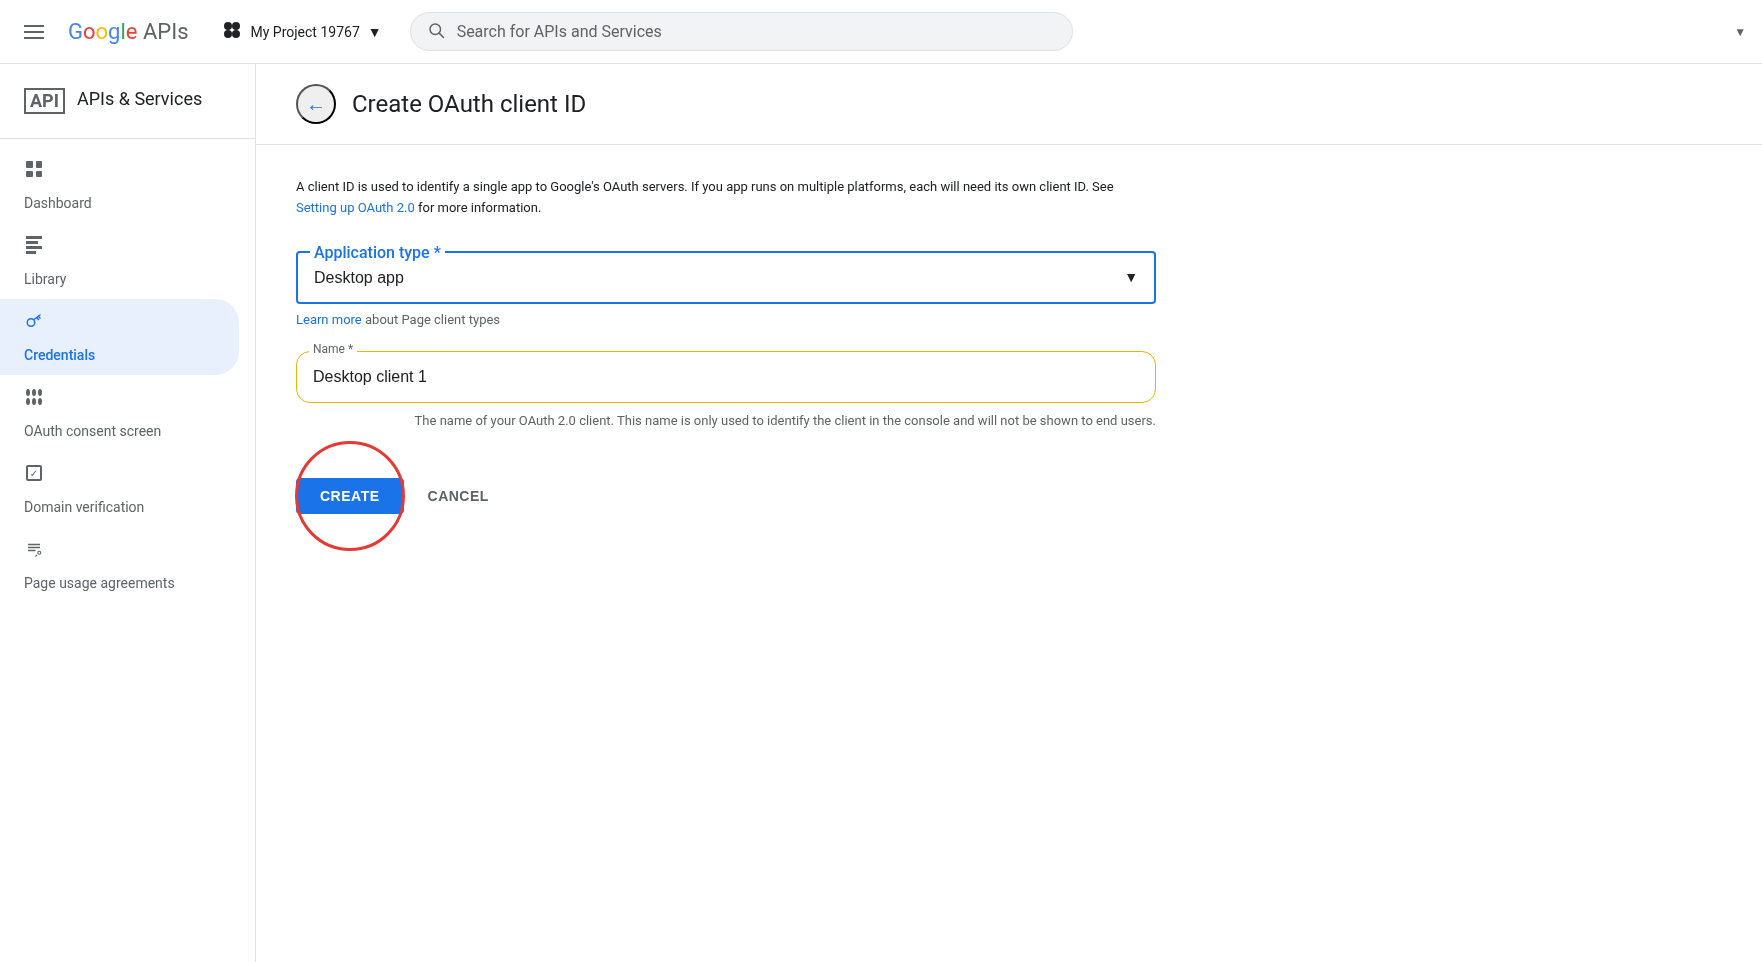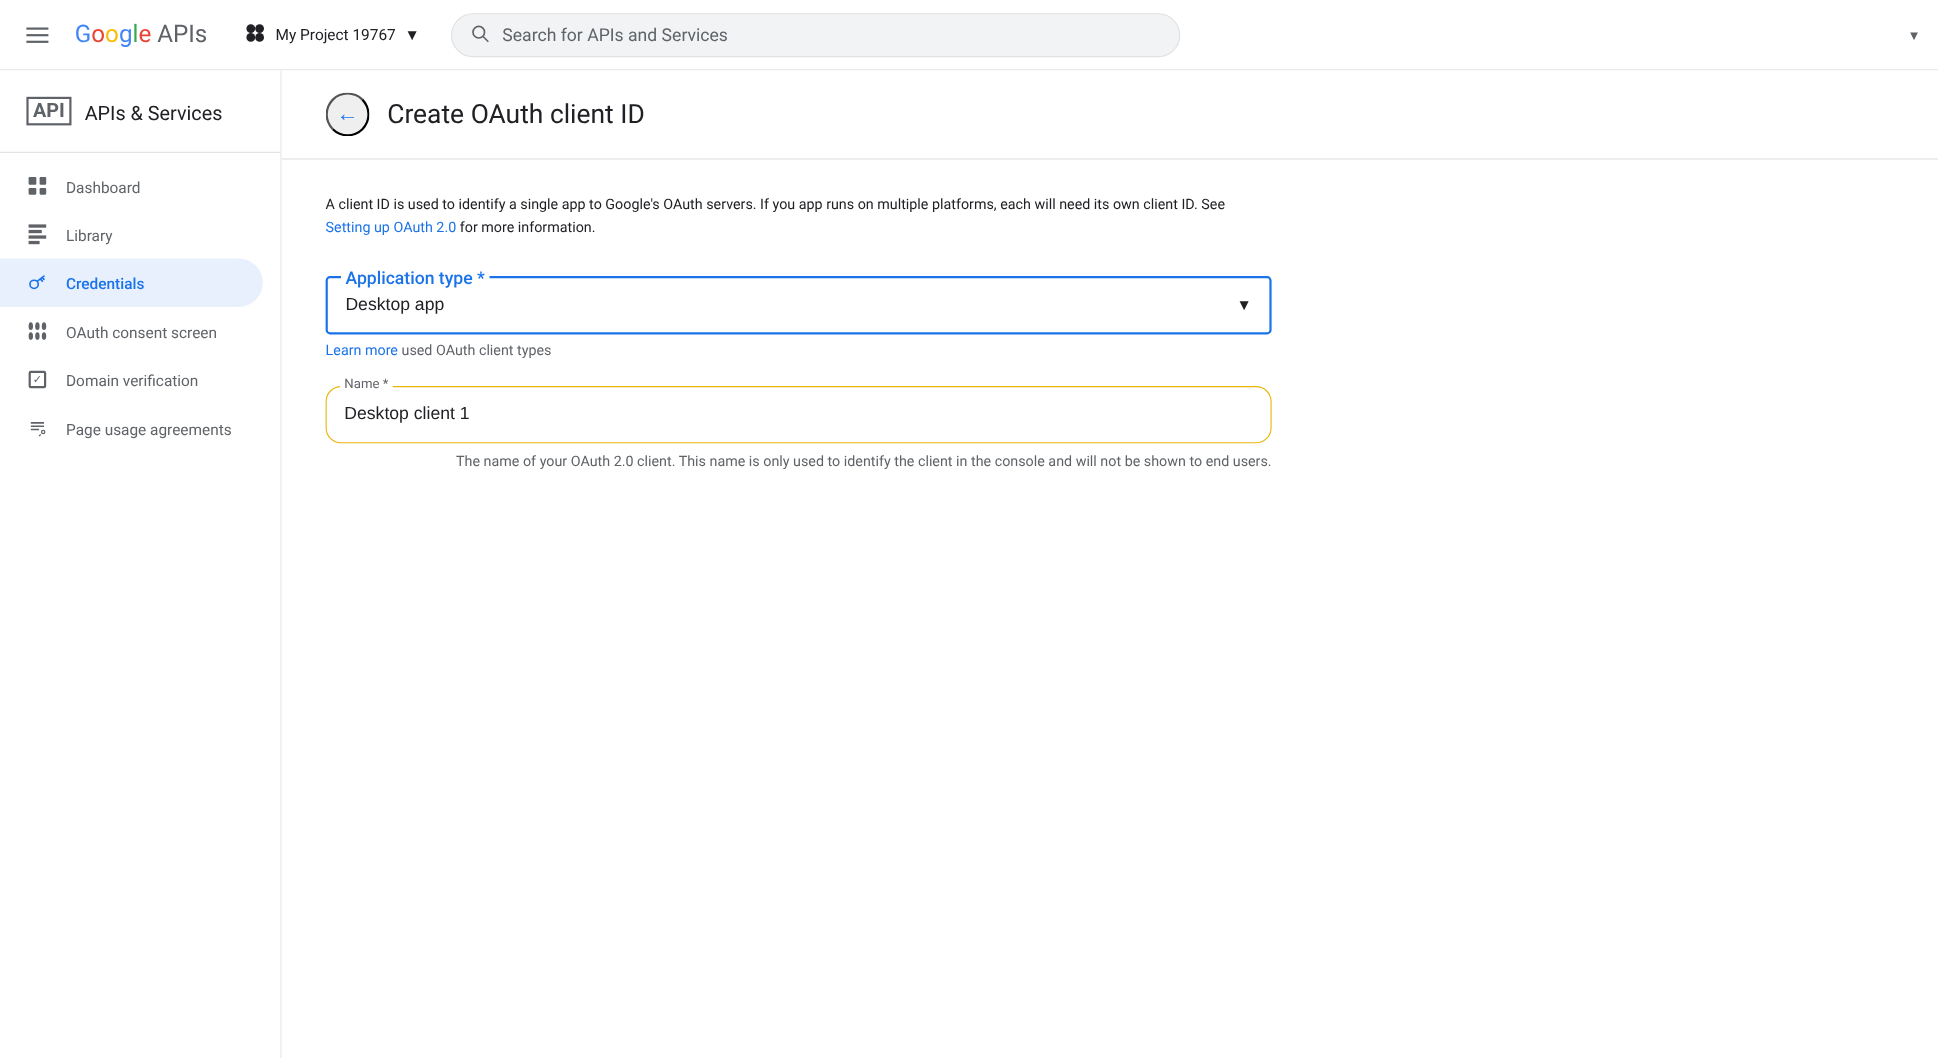--- a/index.html
+++ b/index.html
@@ -34,33 +34,33 @@
 
     
     .main-layout { display: flex; height: calc(962px - 64px); }
 
     
     .sidebar {
       width: 256px; min-width: 256px; border-right: 1px solid #e0e0e0;
       background: #fff; padding-top: 8px;
     }
     .sidebar-header {
-      display: flex; align-items: flex-end; gap: 12px;
+      display: flex; align-items: flex-start; gap: 12px;
       padding: 16px 24px 24px; border-bottom: 1px solid #e0e0e0;
     }
     .api-badge {
       font-size: 18px; font-weight: 700; color: #5f6368;
       border: 2px solid #5f6368; padding: 2px 4px; line-height: 1;
     }
     .sidebar-title { font-size: 18px; color: #202124; font-weight: 400; }
     .sidebar-nav { padding-top: 8px; }
     .nav-item {
-      display: flex; align-items: flex-end; gap: 16px;
+      display: flex; align-items: flex-start; gap: 16px;
       padding: 12px 24px; cursor: pointer; color: #5f6368;
-      font-size: 14px; border-radius: 0 24px 24px 0; margin-right: 16px;
+      font-size: 14px; border-radius: 0 24px 24px 0; margin-right: 16px; flex-direction: column;
     }
     .nav-item.active { background: #e8f0fe; color: #1a73e8; }
     .nav-item.active .nav-label { color: #1a73e8; font-weight: 500; }
     .nav-icon { width: 20px; height: 20px; display: flex; align-items: center; justify-content: center; font-size: 16px; }
 
     
     .icon-dashboard { display: grid; grid-template-columns: 1fr 1fr; gap: 3px; width: 16px; height: 16px; }
     .icon-dashboard span { display: block; background: currentColor; border-radius: 1px; }
 
     
@@ -302,29 +302,36 @@
             <option>Web application</option>
             <option>iOS</option>
             <option>Android</option>
             <option>Chrome App</option>
             <option>TVs and Limited Input devices</option>
             <option>Universal Windows Platform (UWP)</option>
           </select>
           <span class="select-arrow">▼</span>
         </div>
         <p class="learn-more-text">
-          <a href="#">Learn more</a><span> used OAuth client types</span>
+          <a href="#">Learn more</a><span> about Page client types</span>
         </p>
       </div>
 
       <div class="form-group">
         <div class="input-container">
           <span class="input-label">Name *</span>
           <input class="text-field" type="text" value="Desktop client 1" style="">
         </div>
         <p class="helper-text">The name of your OAuth 2.0 client. This name is only used to identify the client in the console and will not be shown to end users.</p>
       </div>
 
+      <div class="buttons-area">
+        <div class="create-btn-wrapper">
+          <div class="create-circle"></div>
+          <button class="btn-create">CREATE</button>
+        </div>
+        <button class="btn-cancel">CANCEL</button>
+      </div>
 
     </div>
   </main>
 
 </div>
 
 </body></html>

